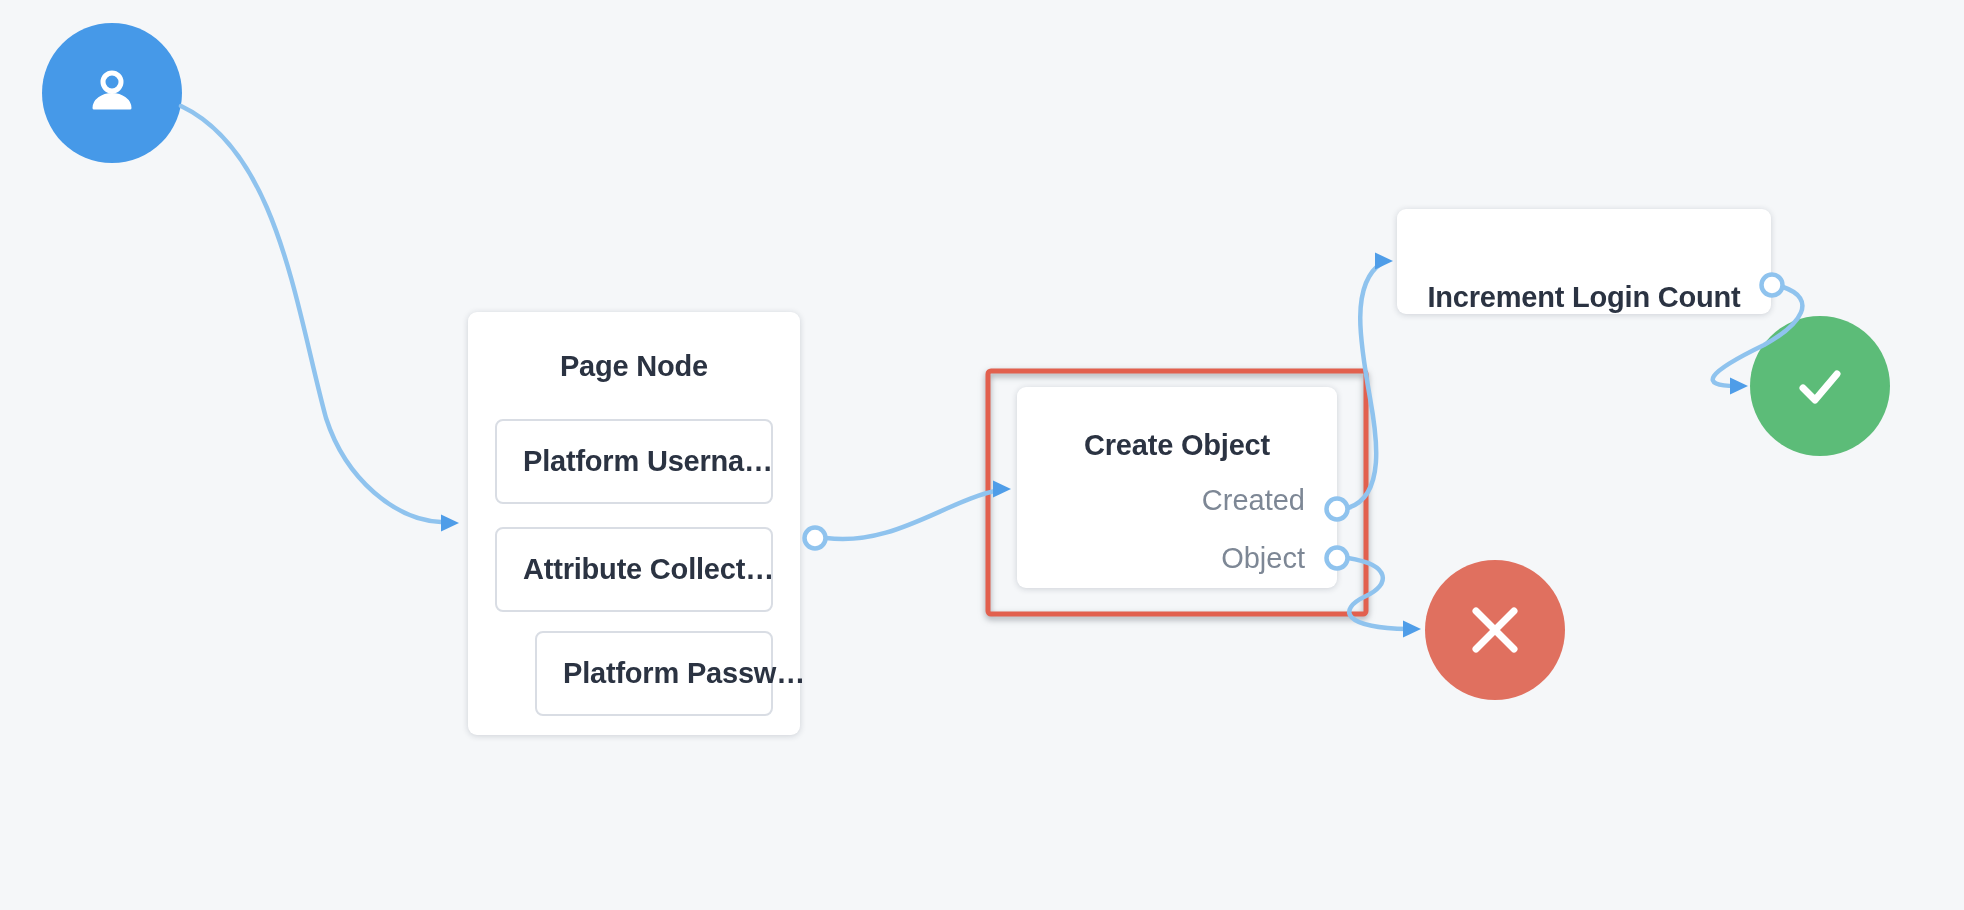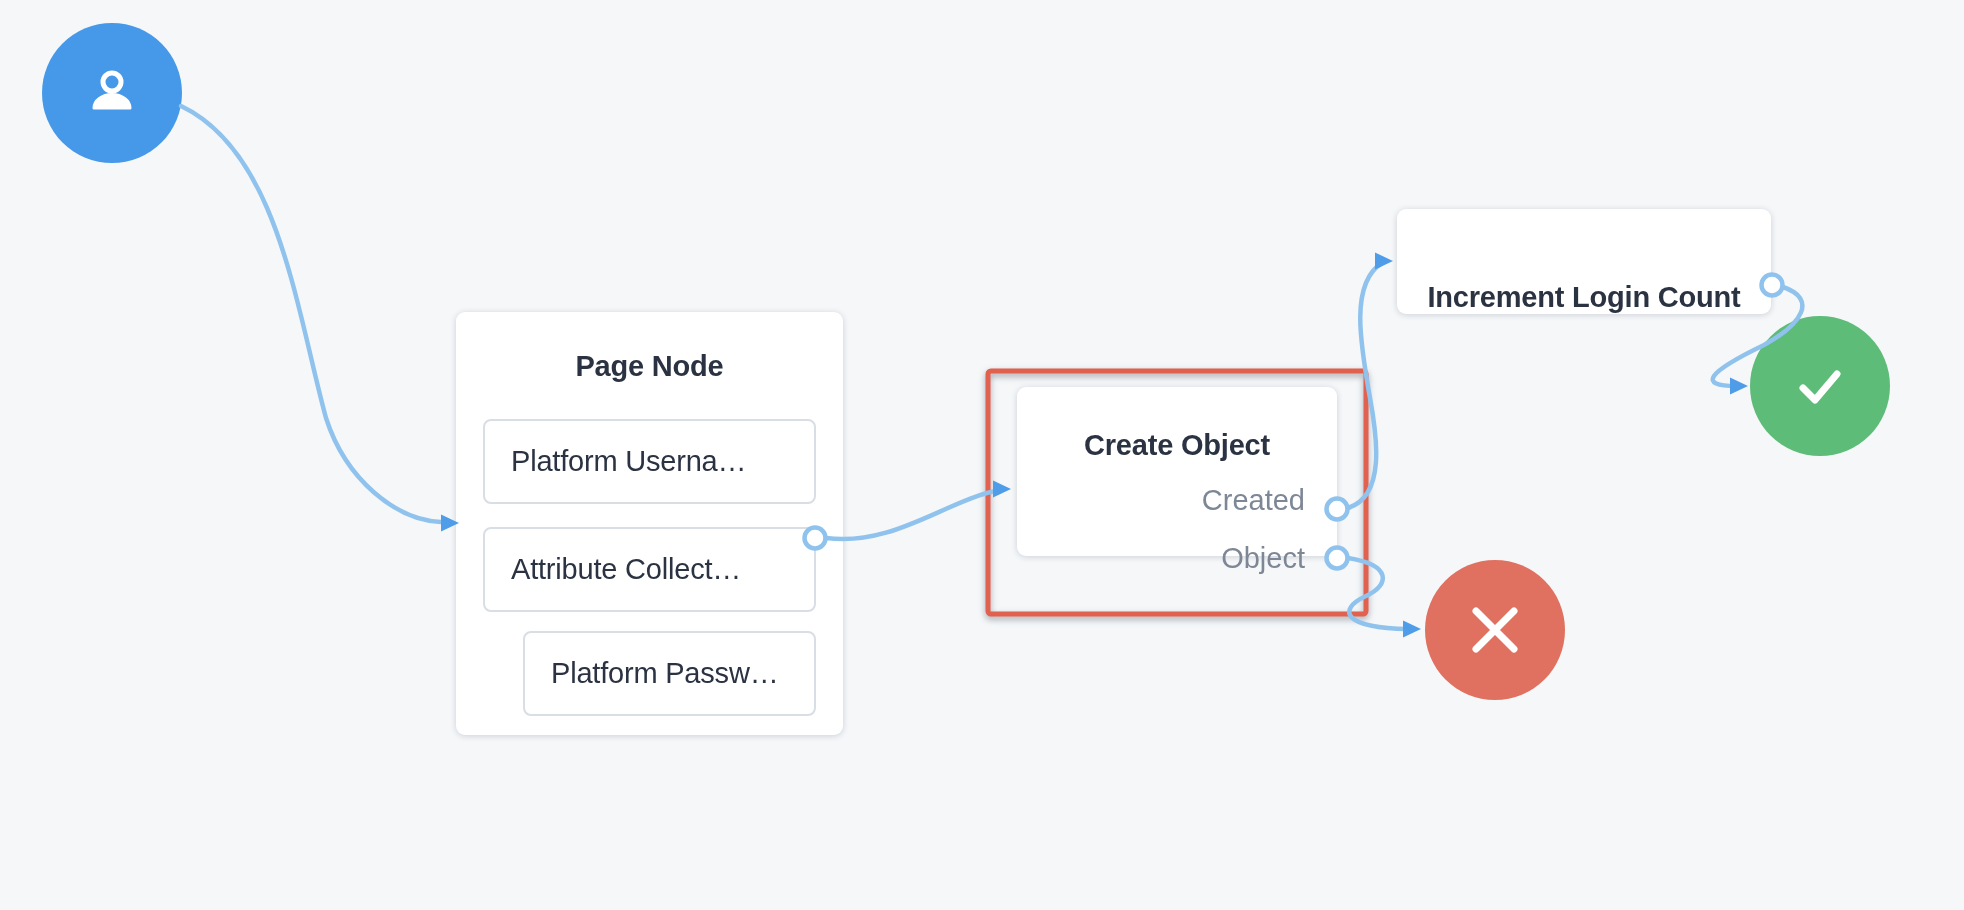--- a/index.html
+++ b/index.html
@@ -38,22 +38,22 @@
   .failure-node { left: 1425px; top: 560px; background: #e0705f; }
 
   
   .card {
     position: absolute;
     background: #ffffff;
     border-radius: 9px;
     box-shadow: 0 1px 6px rgba(30, 40, 60, 0.18);
     z-index: 2;
   }
-  .page-node-card   { left: 456px;  top: 312px; width: 387px; height: 423px; }
-  .create-object-card { left: 1017px; top: 387px; width: 320px; height: 169px; }
+  .page-node-card   { left: 468px;  top: 312px; width: 332px; height: 423px; }
+  .create-object-card { left: 1017px; top: 387px; width: 320px; height: 201px; }
   .increment-card   { left: 1397px; top: 209px; width: 374px; height: 105px;
                       display: flex; align-items: flex-end; justify-content: center; }
 
   .card-title {
     position: absolute;
     left: 0; right: 0;
     text-align: center;
     font-size: 29px;
     font-weight: 700;
     color: #2b3342;
@@ -73,21 +73,21 @@
     height: 85px;
     background: #ffffff;
     border: 2px solid #d9dde4;
     border-radius: 8px;
     display: flex;
     align-items: center;
     padding-left: 26px;
   }
   .page-item span {
     font-size: 29px;
-    font-weight: 400;
+    font-weight: 700;
     color: #2b3342;
     letter-spacing: -0.2px;
     white-space: nowrap;
   }
   #page-item-0 { top: 107px; }
   #page-item-1 { top: 215px; }
   #page-item-2 { top: 319px; margin-left: 40px; }
 
   .out-label {
     position: absolute;

